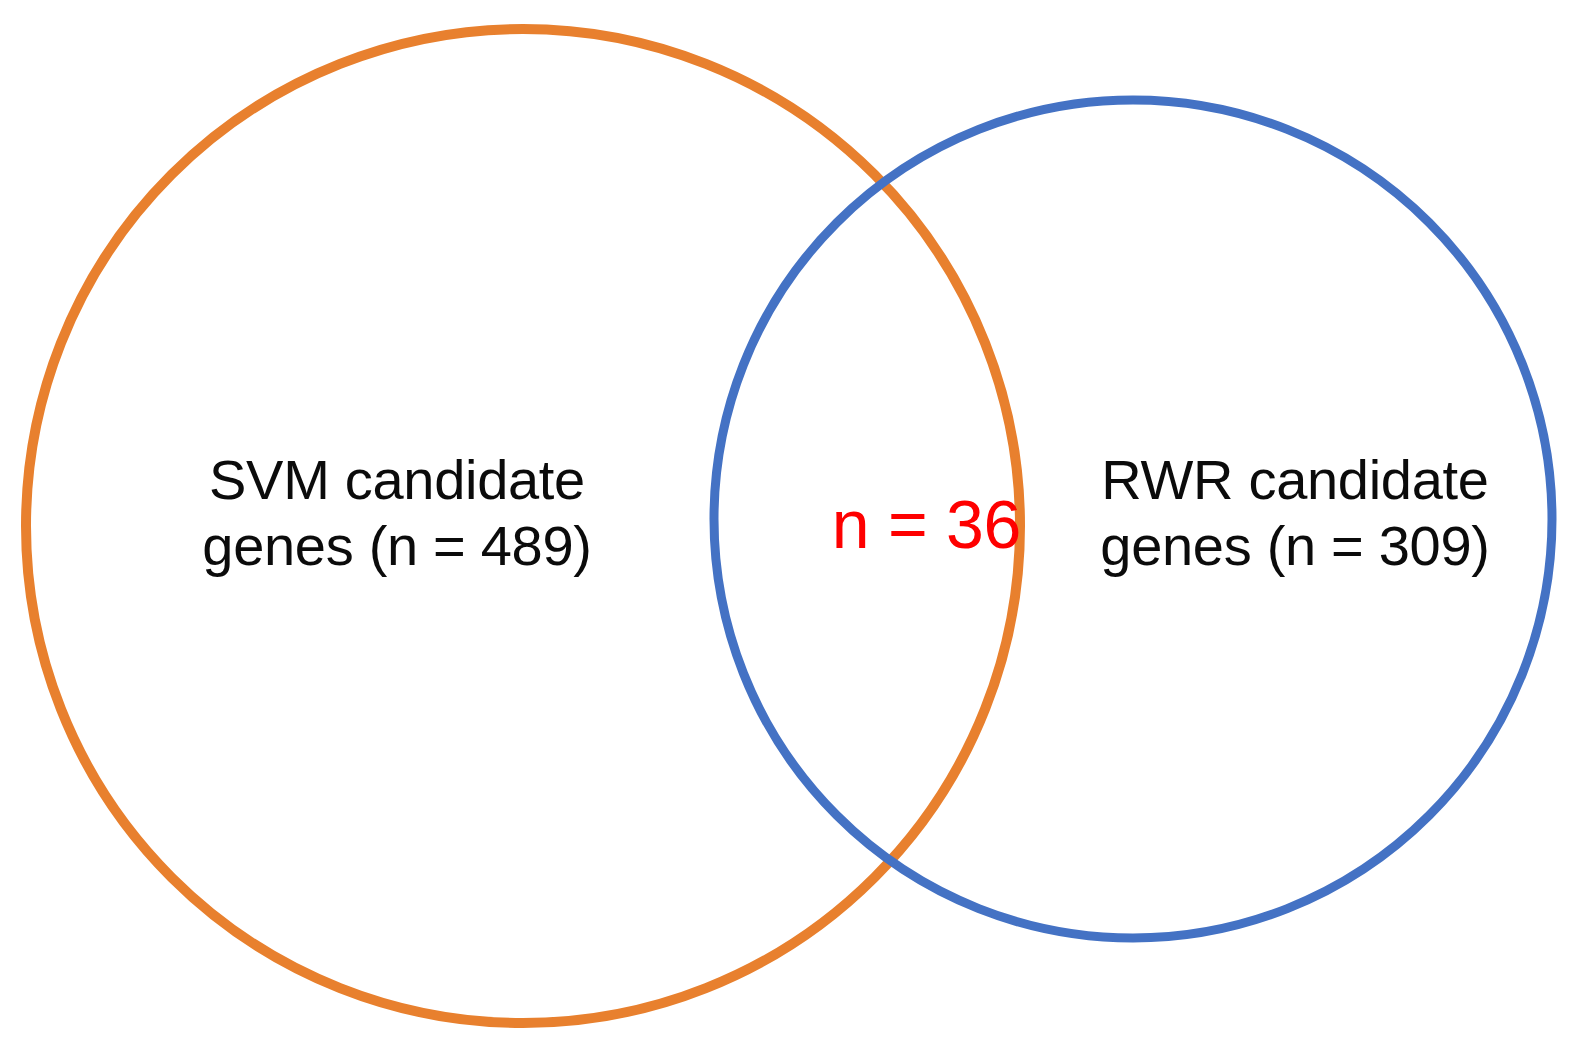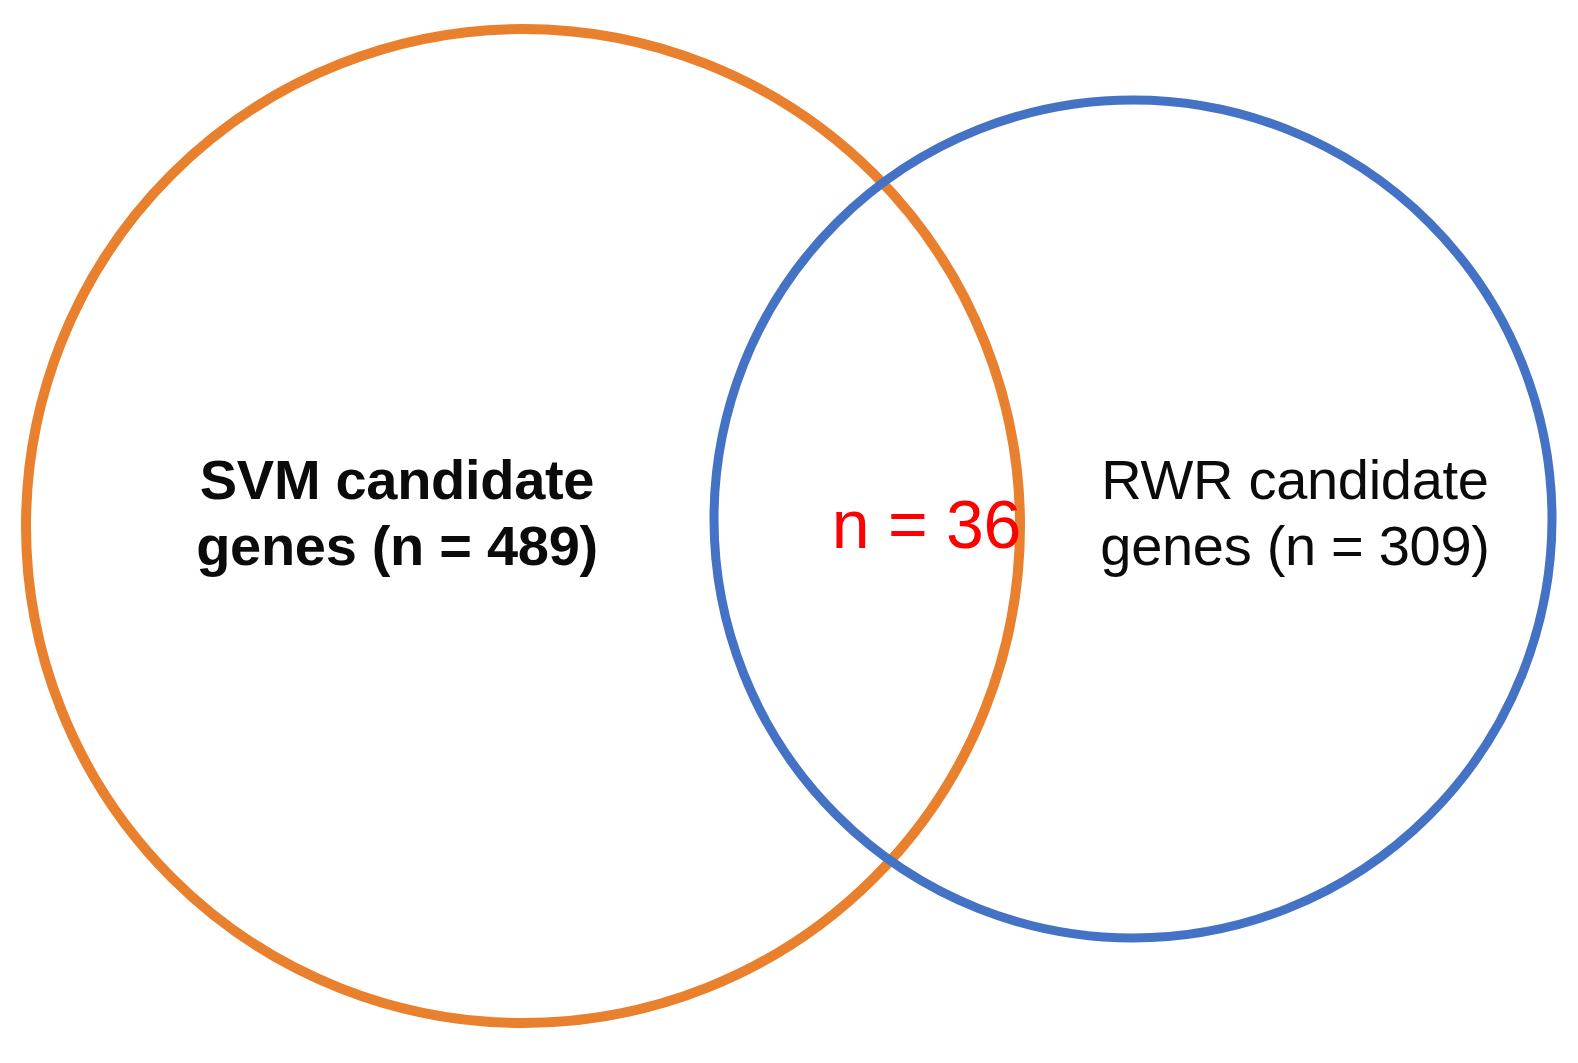--- a/index.html
+++ b/index.html
@@ -36,21 +36,20 @@
     white-space: nowrap;
     font-weight: 400;
   }
   .venn-label .lbl-line {
     display: block;
   }
   #label-left {
     left: 97px;
     top: 447px;
     width: 600px;
-    font-weight: bold;
   }
   #label-right {
     left: 995px;
     top: 447px;
     width: 600px;
   }
   #label-intersection {
     left: 721px;
     top: 492px;
     width: 300px;

